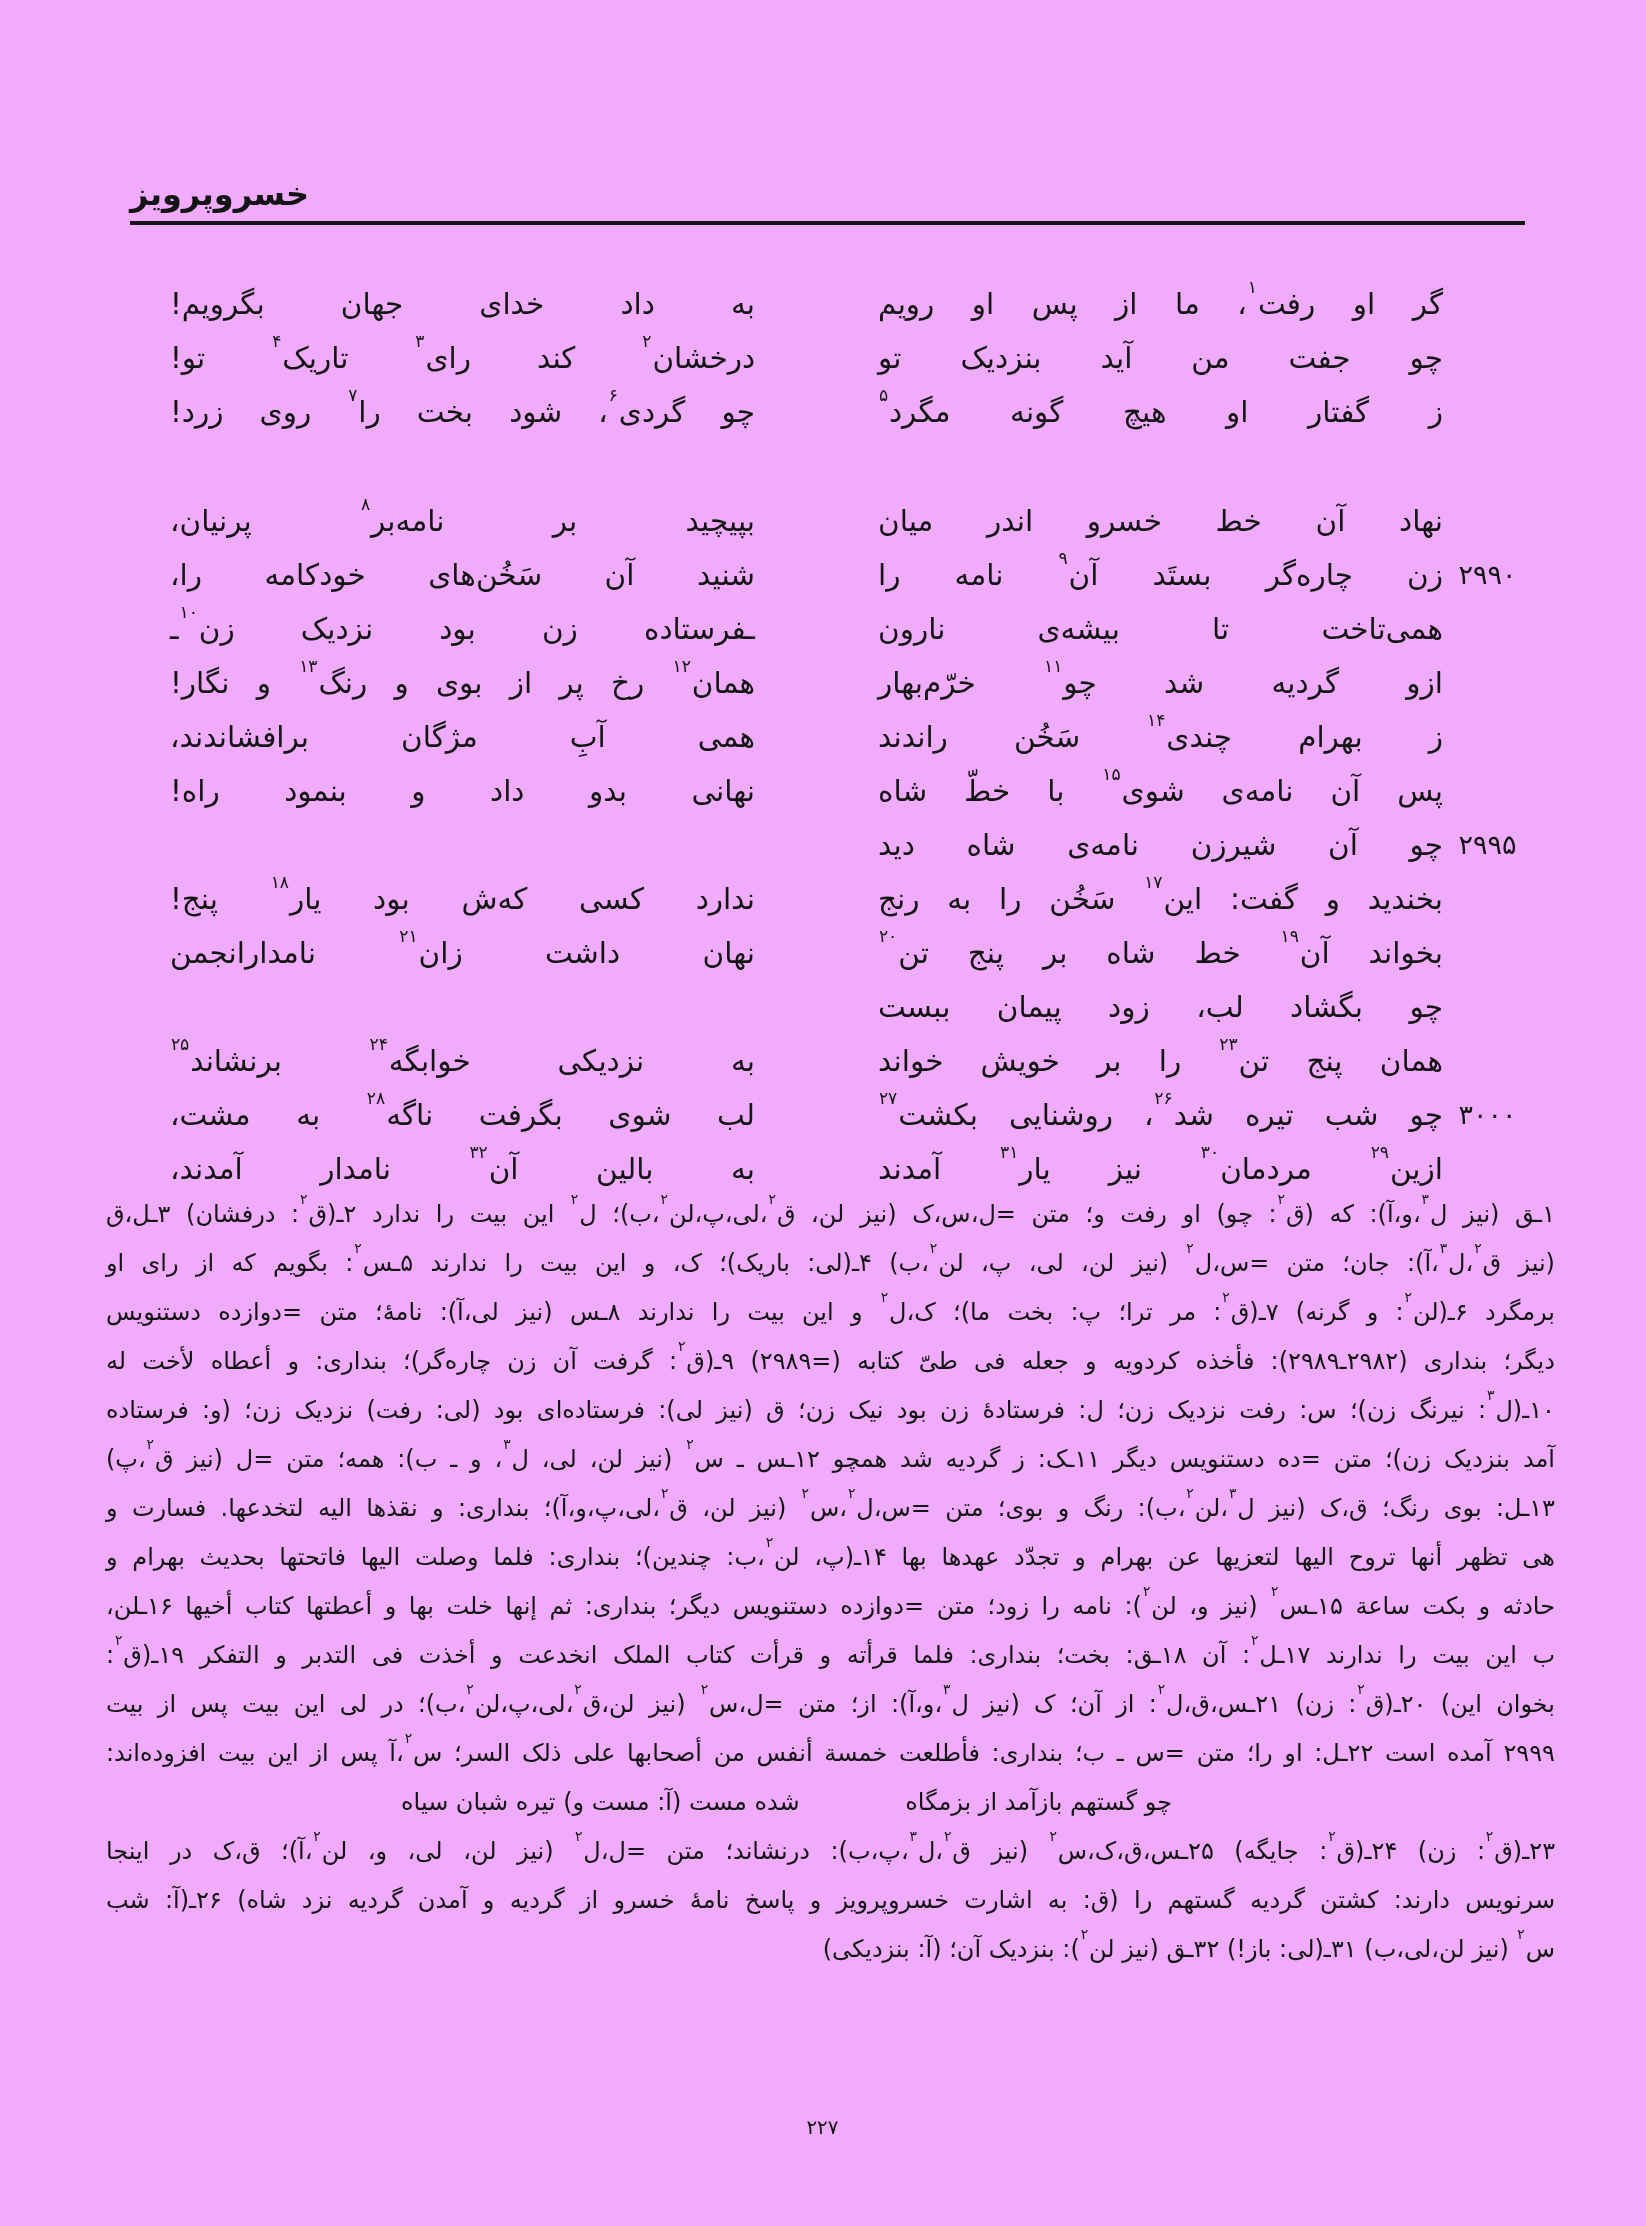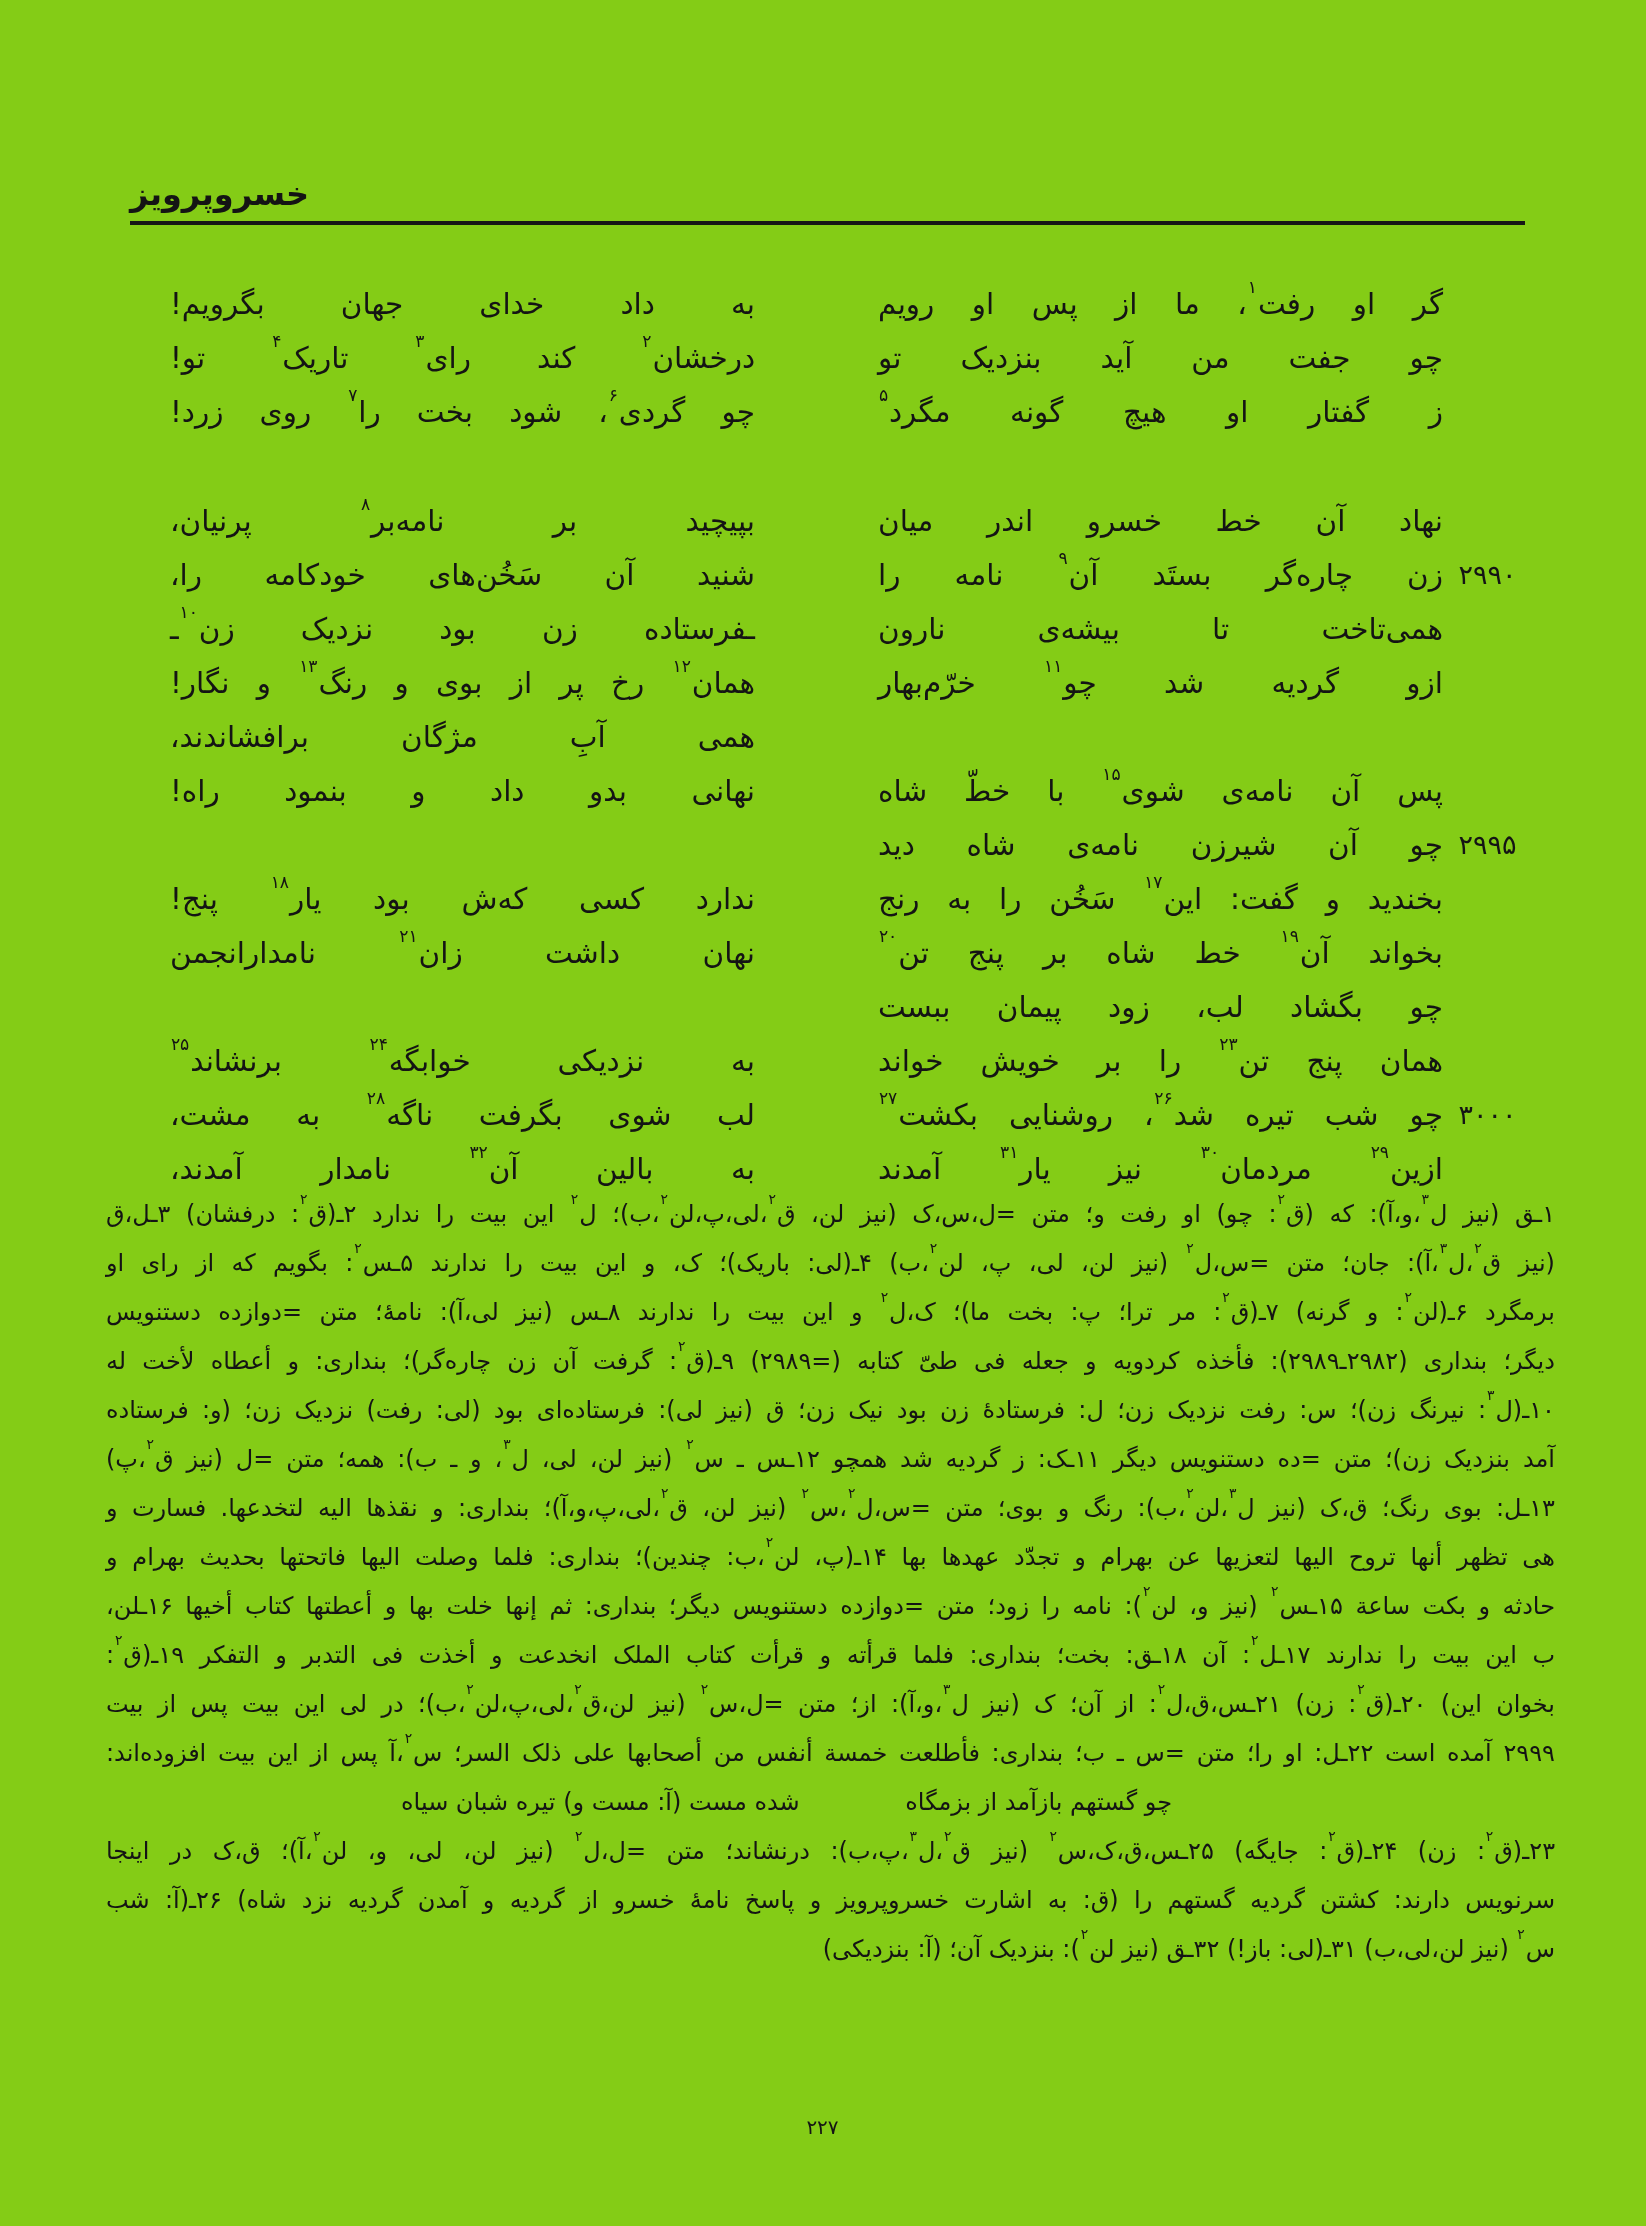--- a/index.html
+++ b/index.html
@@ -1,19 +1,19 @@
 <!DOCTYPE html>
 <html lang="fa" dir="rtl" style="font-size:14.8px"><head>
 <meta charset="utf-8">
 <style>
   html,body{margin:0;padding:0;background:#9a9a9a;}
   .page{
     position:relative;
     width:1647px;height:2226px;
-    background:#84cc16;
+    background:#f0abfc;
     color:#141414;
     font-family:"DejaVu Sans", sans-serif;
     direction:rtl;
     overflow:hidden;
   }
   
   .header-title{
     position:absolute;top:175px;left:131px;
     font-size:32px;font-weight:bold;
     letter-spacing:0px;
@@ -104,20 +104,21 @@
           <div class="hemi hemi-first">همی‌تاخت تا بیشه‌ی نارون</div>
           <div class="hemi hemi-second">ـفرستاده زن بود نزدیک زن<sup>۱۰</sup>ـ</div>
         </div>
         <div class="verse-row">
           <div class="bayt-num"></div>
           <div class="hemi hemi-first">ازو گردیه شد چو<sup>۱۱</sup> خرّم‌بهار</div>
           <div class="hemi hemi-second">همان<sup>۱۲</sup> رخ پر از بوی و رنگ<sup>۱۳</sup> و نگار!</div>
         </div>
         <div class="verse-row">
           <div class="bayt-num"></div>
+          <div class="hemi hemi-first">ز بهرام چندی<sup>۱۴</sup> سَخُن راندند</div>
           <div class="hemi hemi-second">همی آبِ مژگان برافشاندند،</div>
         </div>
         <div class="verse-row">
           <div class="bayt-num"></div>
           <div class="hemi hemi-first">پس آن نامه‌ی شوی<sup>۱۵</sup> با خطّ شاه</div>
           <div class="hemi hemi-second">نهانی بدو داد و بنمود راه!</div>
         </div>
         <div class="verse-row">
           <div class="bayt-num">۲۹۹۵</div>
           <div class="hemi hemi-first">چو آن شیرزن نامه‌ی شاه دید</div>

